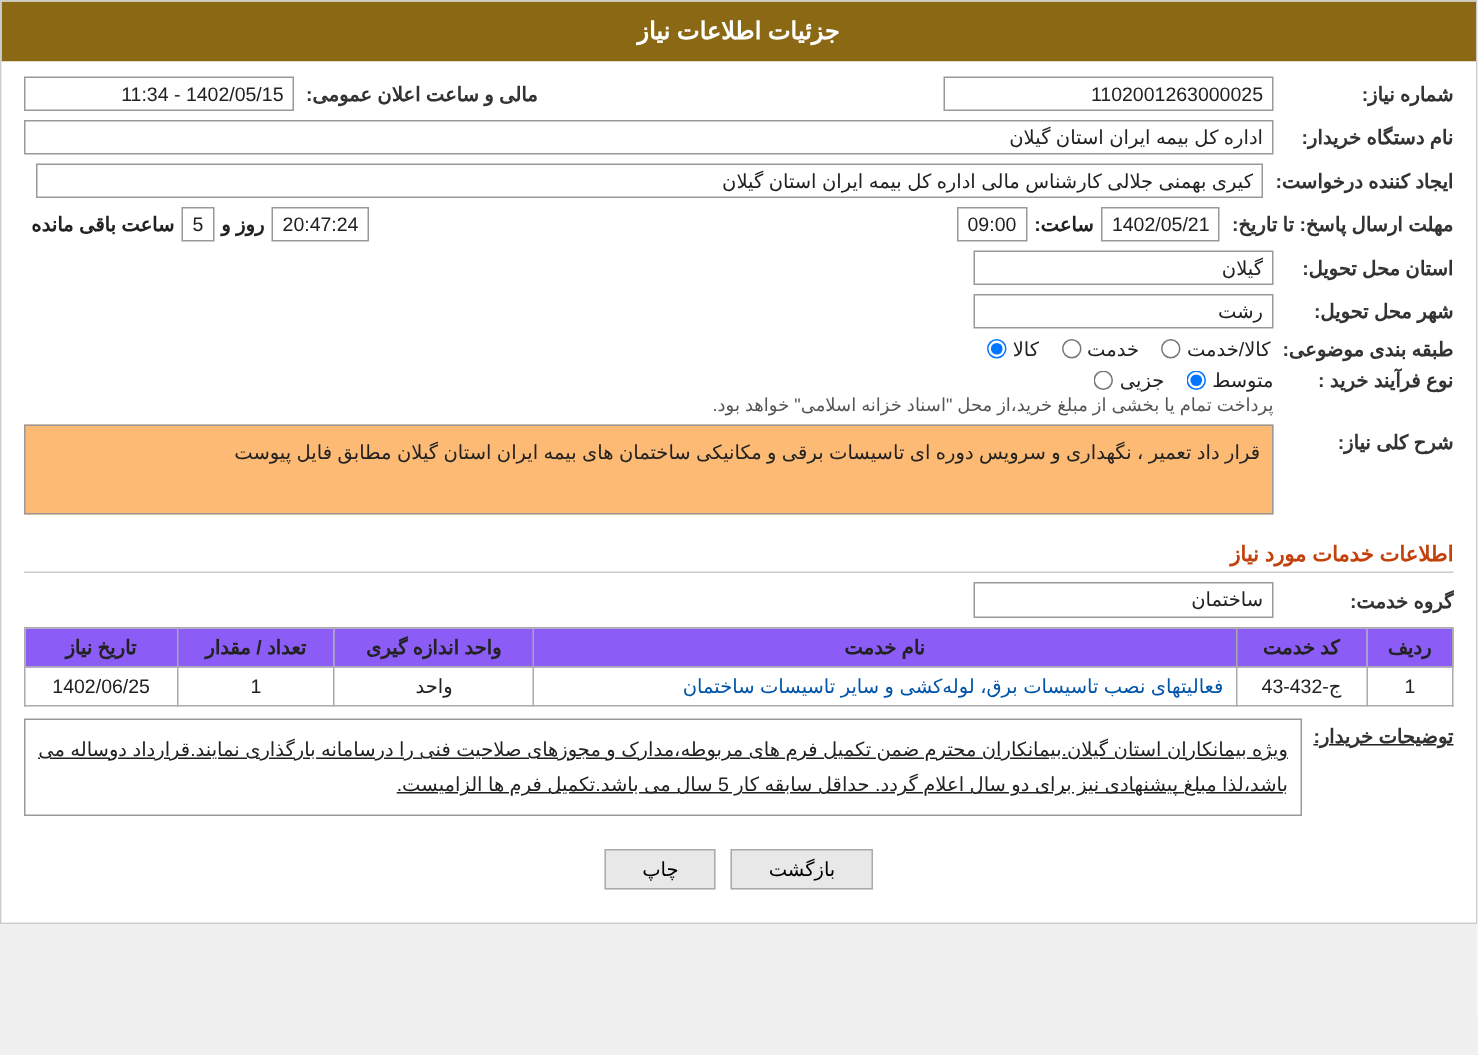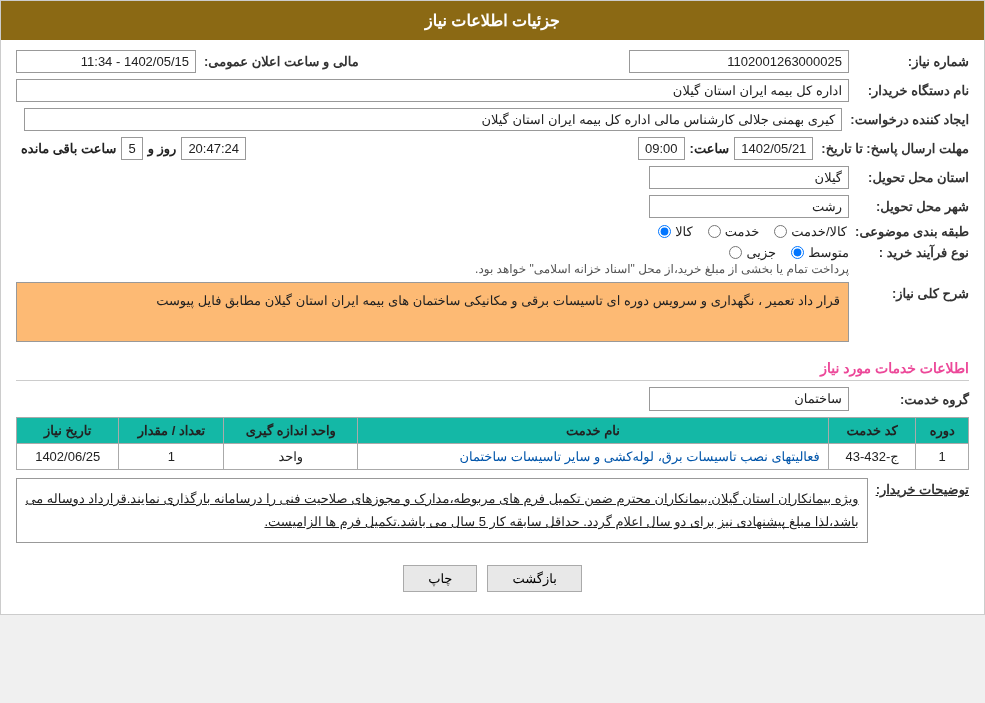--- a/index.html
+++ b/index.html
@@ -57,21 +57,21 @@
       cursor: pointer;
     }
     .date-box {
       border: 1px solid #999;
       padding: 3px 6px;
       background: #fff;
     }
     .section-title {
       font-weight: bold;
       font-size: 14px;
-      color: #ec4899;
+      color: #c2410c;
       margin: 10px 0 6px;
       border-bottom: 1px solid #ccc;
       padding-bottom: 4px;
     }
     .radio-group {
       display: flex;
       gap: 15px;
       align-items: center;
       flex-direction: row-reverse;
       justify-content: flex-end;
@@ -97,21 +97,21 @@
       text-align: right;
       line-height: 1.6;
       min-height: 60px;
     }
     table.services-table {
       width: 100%;
       border-collapse: collapse;
       margin-bottom: 8px;
     }
     table.services-table th {
-      background: #14b8a6;
+      background: #8b5cf6;
       border: 1px solid #aaa;
       padding: 5px 8px;
       text-align: center;
       font-weight: bold;
     }
     table.services-table td {
       border: 1px solid #aaa;
       padding: 5px 8px;
       text-align: center;
     }
@@ -263,21 +263,21 @@
     <div class="section-title">اطلاعات خدمات مورد نیاز</div>
 
     <div class="info-row">
       <span class="info-label">گروه خدمت:</span>
       <div class="info-value" style="max-width:200px;font-family:Liberation Serif, serif;">ساختمان</div>
     </div>
 
     <table class="services-table">
       <thead>
         <tr>
-          <th>دوره</th>
+          <th>ردیف</th>
           <th>کد خدمت</th>
           <th>نام خدمت</th>
           <th>واحد اندازه گیری</th>
           <th>تعداد / مقدار</th>
           <th>تاریخ نیاز</th>
         </tr>
       </thead>
       <tbody id="services-tbody">
       <tr>
     <td>1</td>

